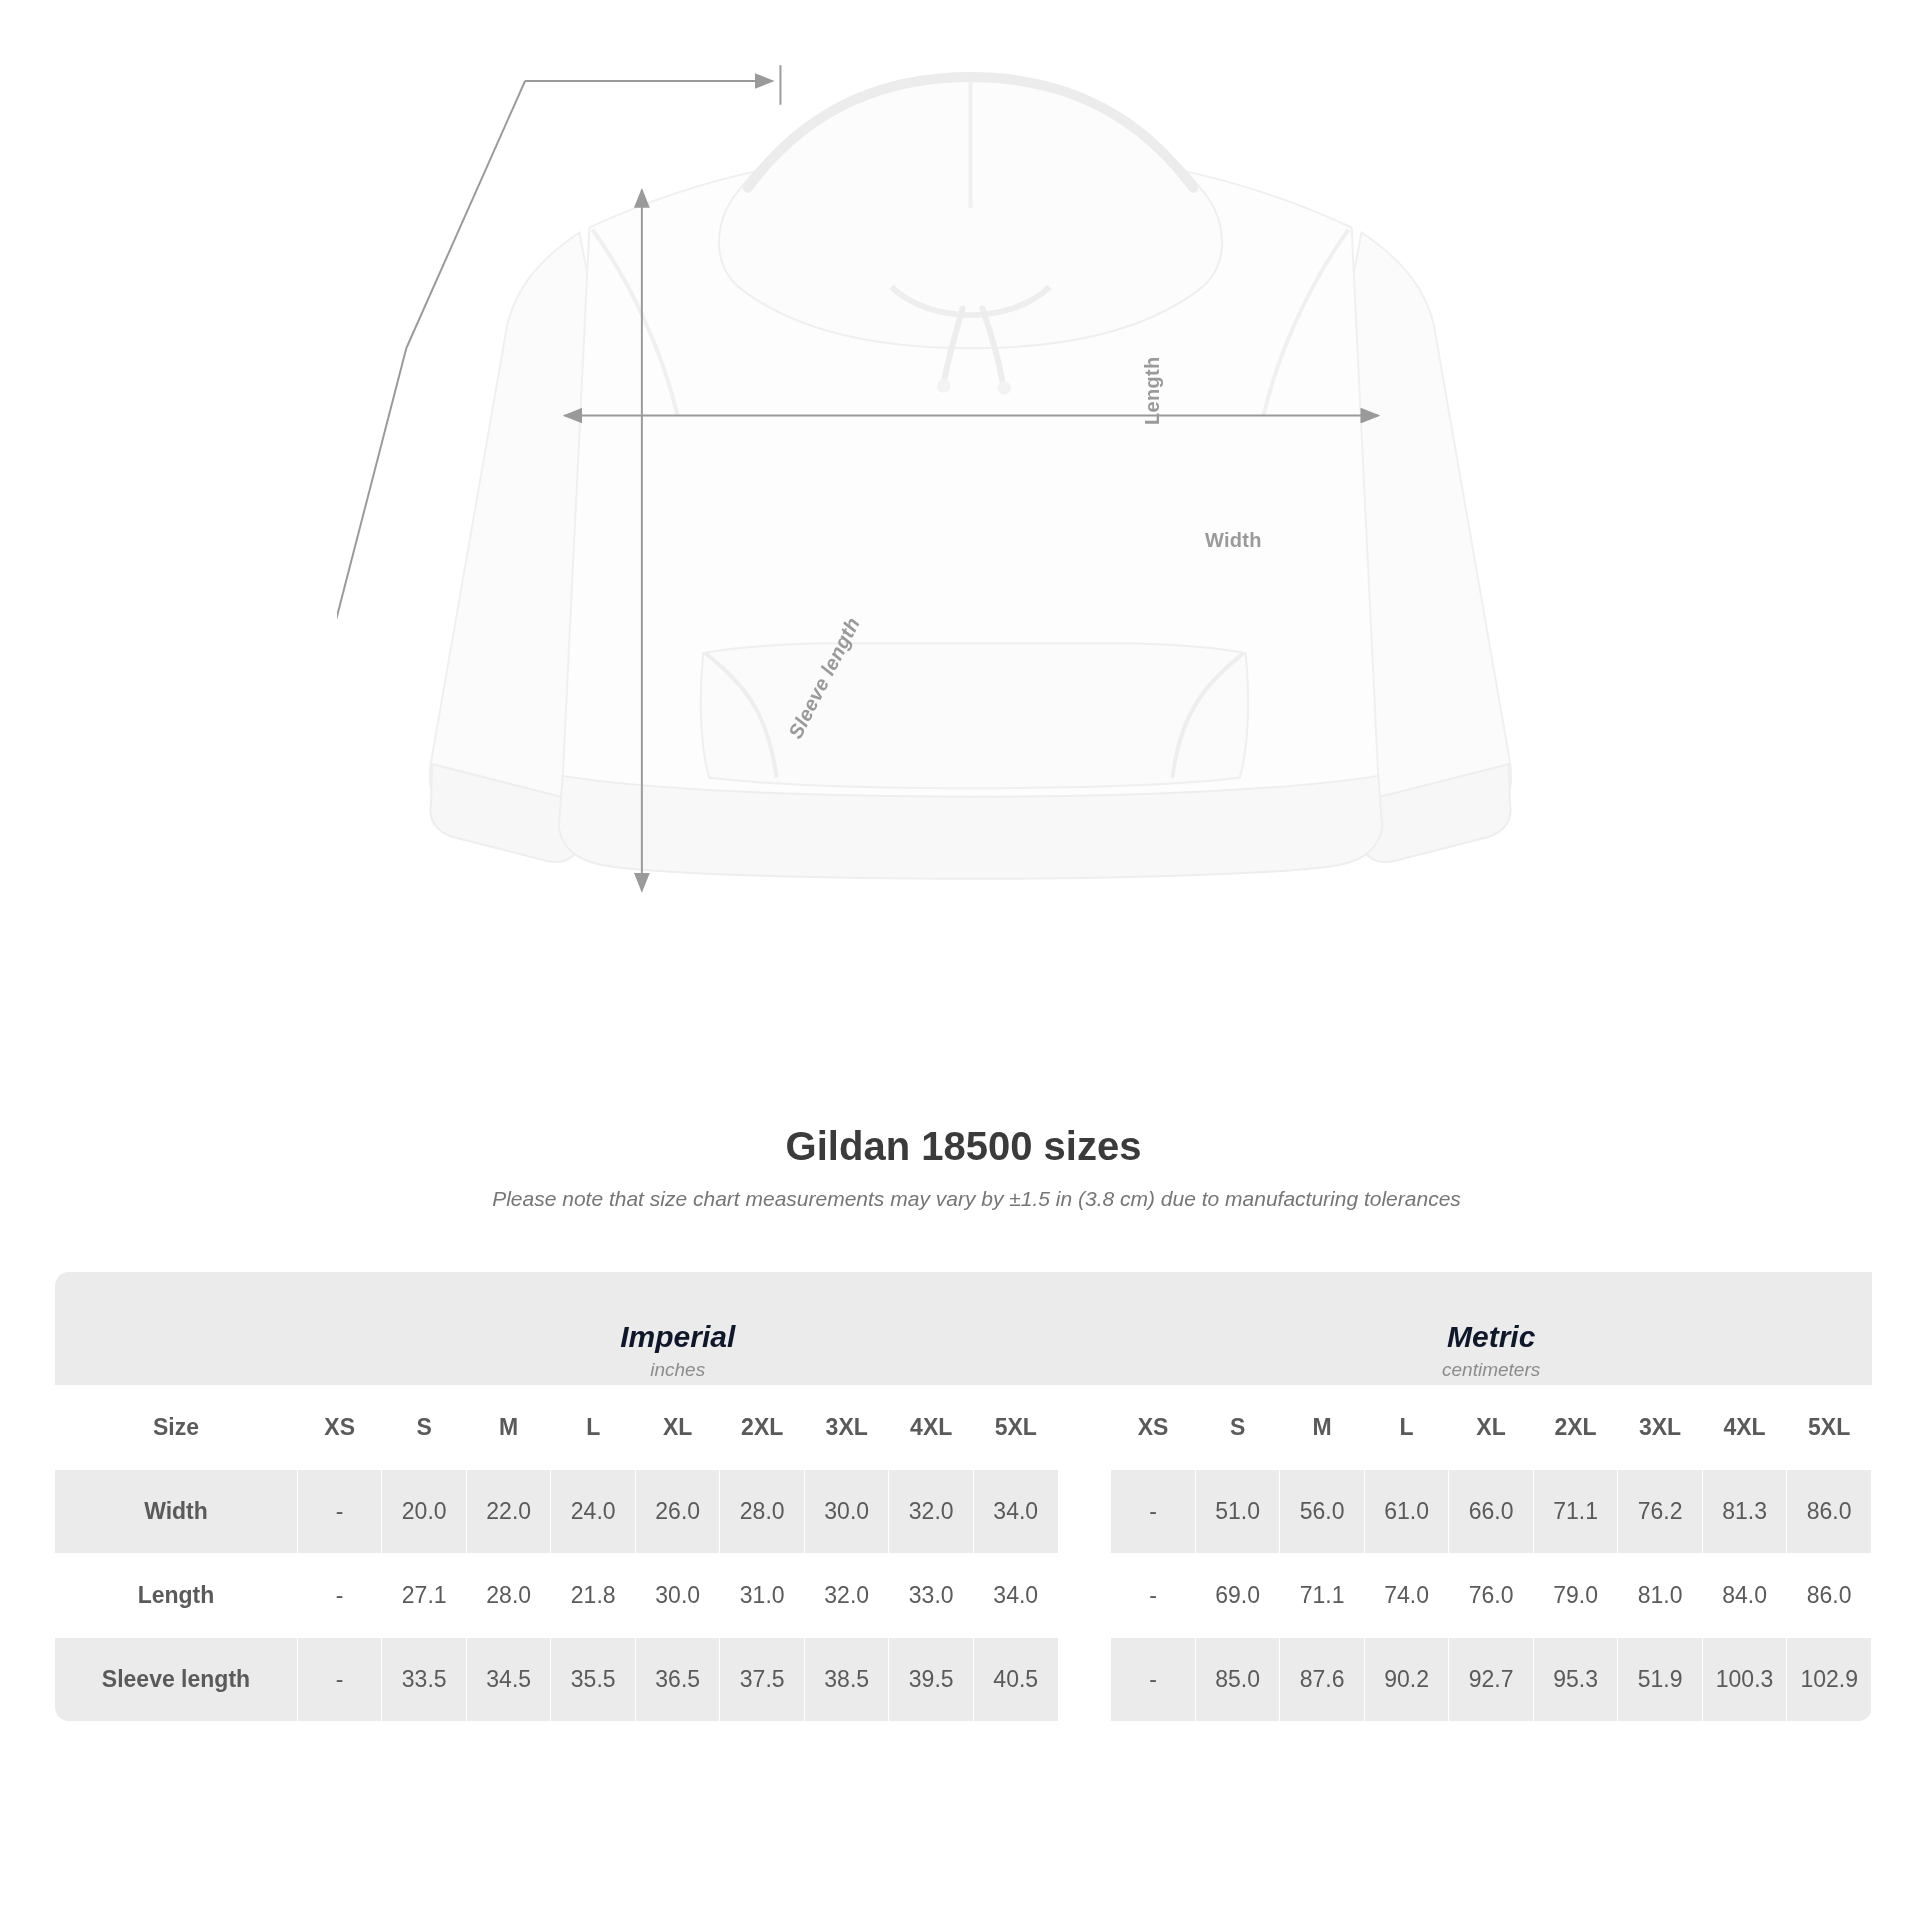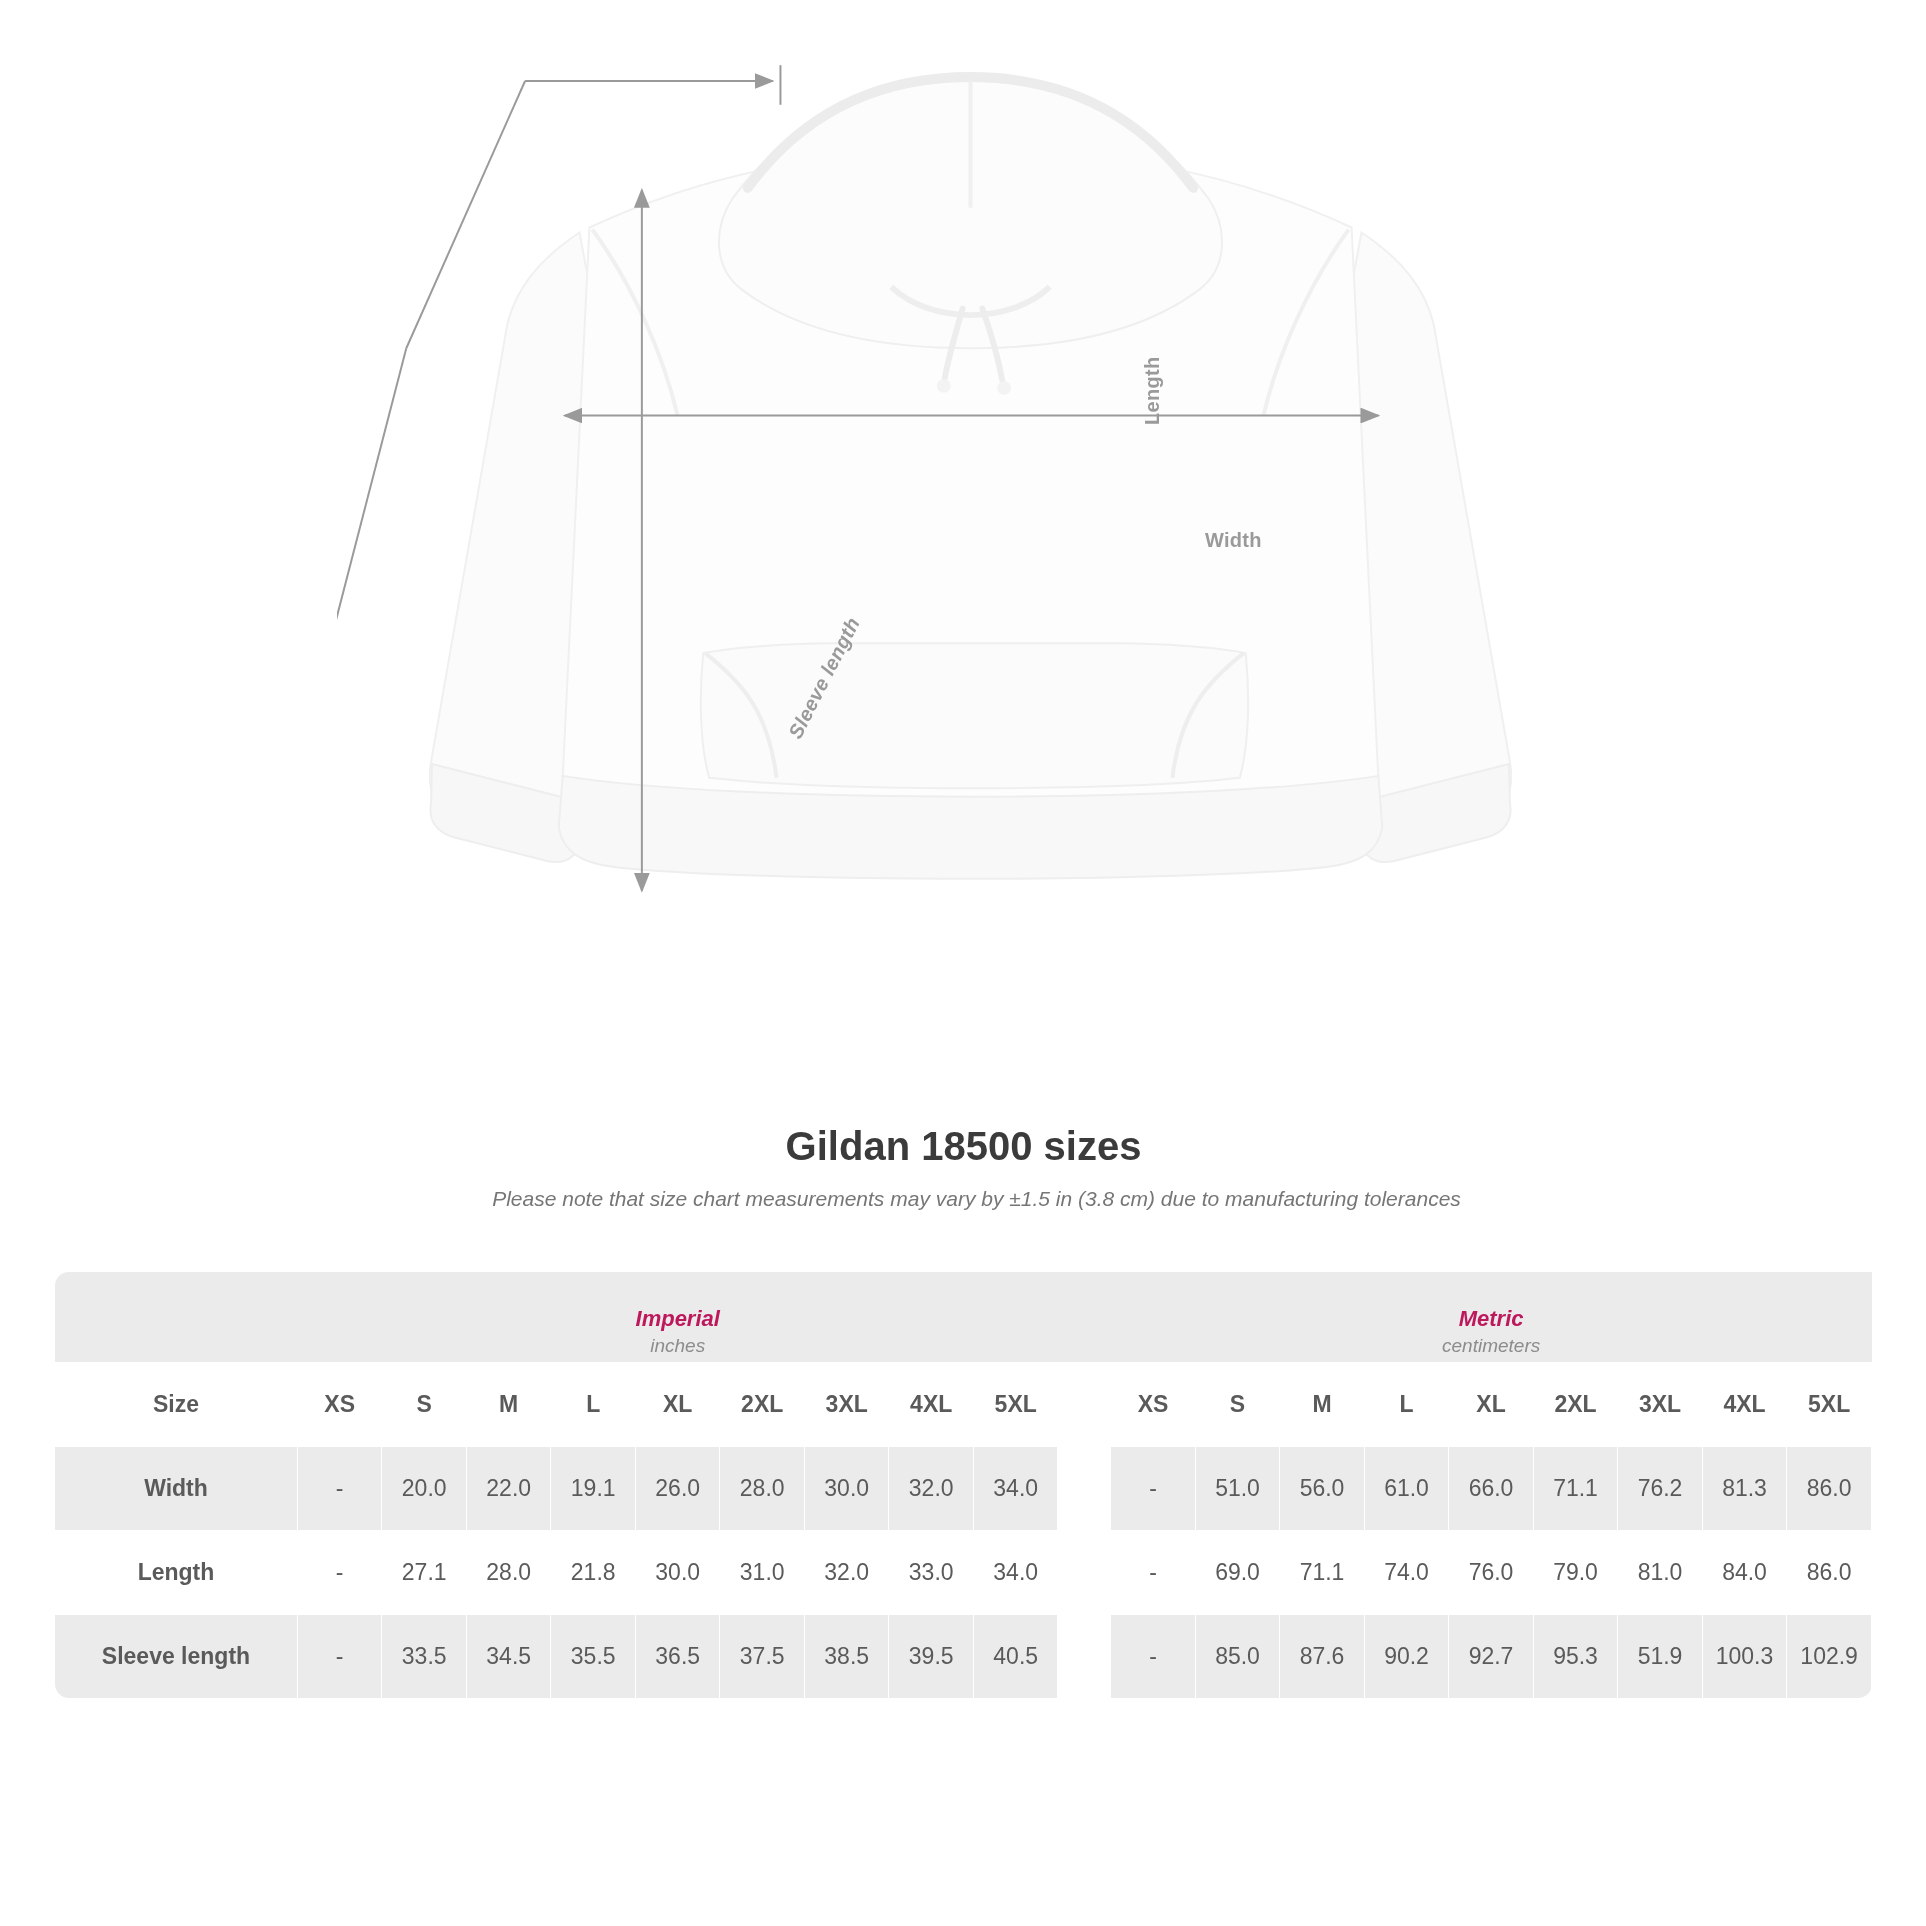--- a/index.html
+++ b/index.html
@@ -102,25 +102,25 @@
   }
   table.size-table tr.unit-row th {
     background: #ebebeb;
     border: none;
     padding: 0;
   }
   .unit-cell-spacer {
     border-top-left-radius: 14px;
   }
   .unit-label {
-    font-size: 22px;
+    font-size: 30px;
     font-style: italic;
     font-weight: bold;
-    color: #be185d;
-    padding-top: 34px;
+    color: #0f172a;
+    padding-top: 48px;
     line-height: 1.15;
   }
   .unit-sub {
     font-size: 19px;
     font-style: italic;
     font-weight: normal;
     color: #8c8c8c;
     line-height: 1.6;
   }
   table.size-table th, table.size-table td {
@@ -283,21 +283,21 @@
         <th>3XL</th>
         <th>4XL</th>
         <th>5XL</th>
       </tr>
 
       <tr class="row-a">
         <th class="rowhead">Width</th>
         <td>-</td>
         <td>20.0</td>
         <td>22.0</td>
-        <td>19.1</td>
+        <td>24.0</td>
         <td>26.0</td>
         <td>28.0</td>
         <td>30.0</td>
         <td>32.0</td>
         <td>34.0</td>
         <td class="gap-col"></td>
         <td>-</td>
         <td>51.0</td>
         <td>56.0</td>
         <td>61.0</td>

